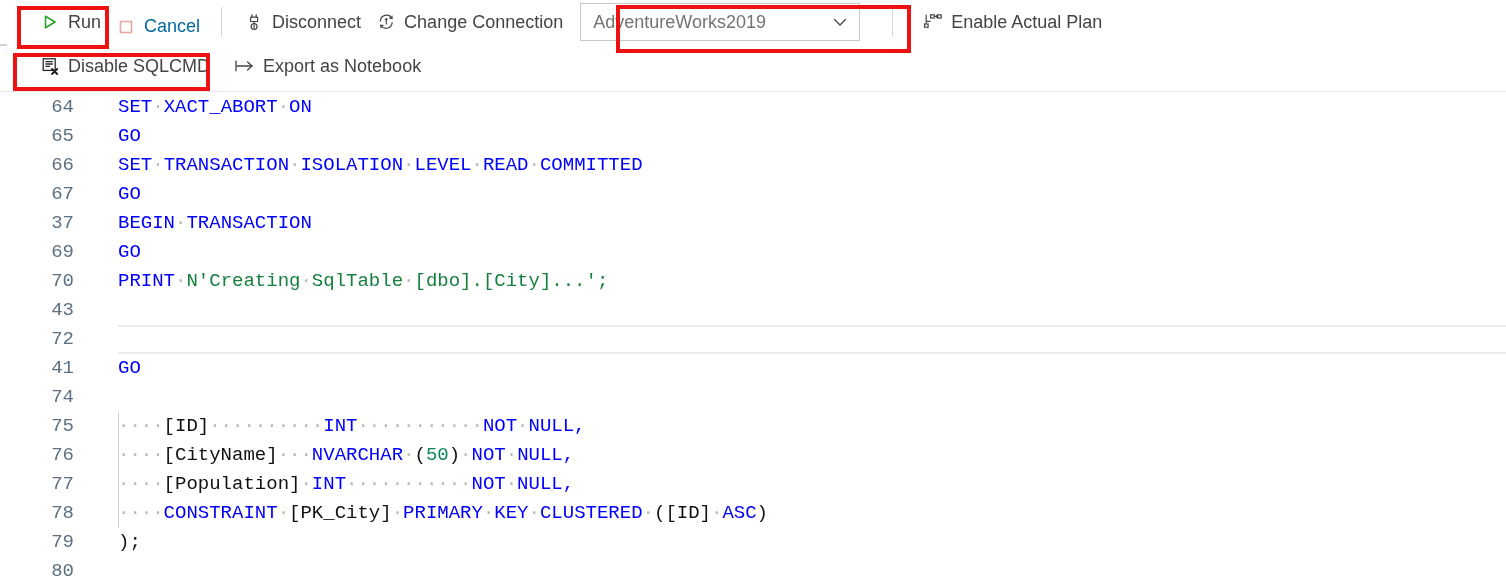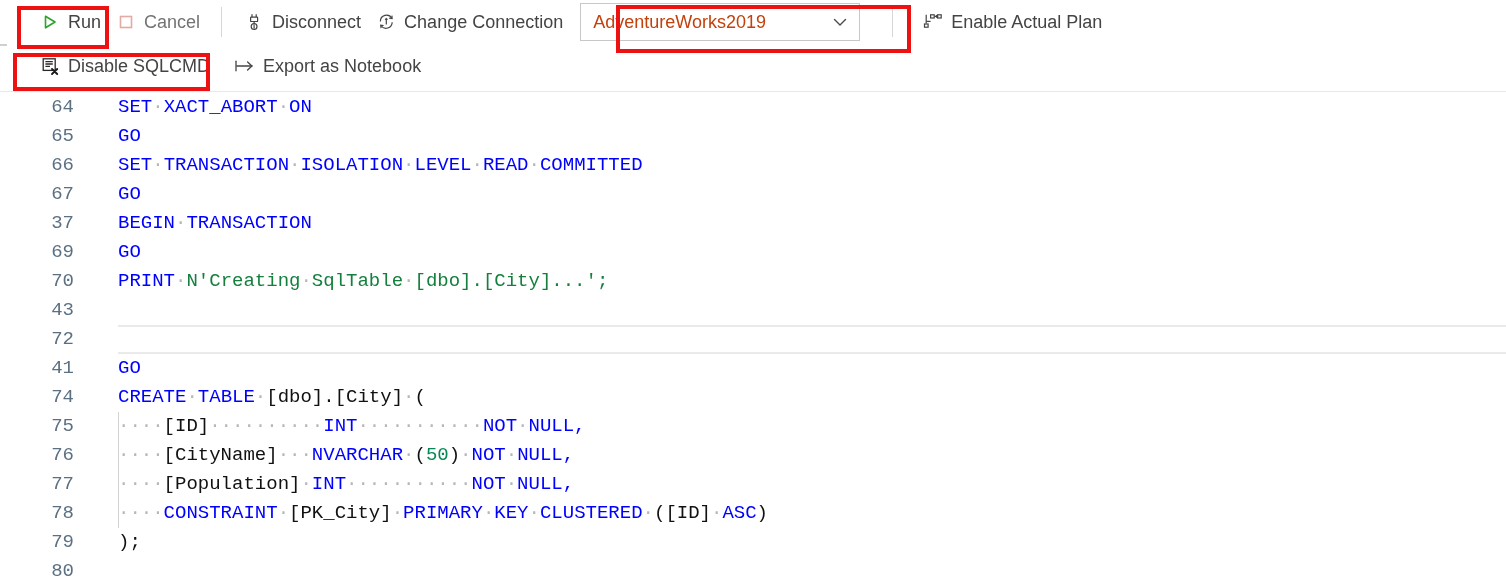--- a/index.html
+++ b/index.html
@@ -51,21 +51,21 @@
   }
   .tb-item .ic {
     display: inline-flex;
     align-items: center;
     justify-content: center;
     width: 22px;
     height: 20px;
     margin-right: 7px;
     flex: none;
   }
-  .tb-item.disabled { color: #737373; cursor: default; }
+  .tb-item.disabled { color: #0369a1; cursor: default; align-items: flex-end; }
 
   
   .hl-box {
     position: absolute;
     border: 4px solid #ee1111;
     box-sizing: border-box;
     pointer-events: none;
     background: transparent;
     z-index: 40;
   }
@@ -91,21 +91,21 @@
   .db-select {
     display: inline-flex;
     align-items: center;
     justify-content: space-between;
     width: 280px;
     height: 38px;
     border: 1px solid #c8c8c8;
     background: #ffffff;
     box-sizing: border-box;
     padding: 0 10px 0 12px;
-    color: #c2410c;
+    color: #737373;
     font-size: 18px;
     cursor: pointer;
     font-family: "Liberation Sans", sans-serif;
   }
   .chev {
     width: 18px; height: 18px;
     flex: none;
     color: #4a4a4a;
   }
 
@@ -301,21 +301,21 @@
       <div class="code-line"><span class="ln">64</span><span class="lc"><span class="kw">SET</span><span class="ws">·</span><span class="kw">XACT_ABORT</span><span class="ws">·</span><span class="kw">ON</span></span></div>
       <div class="code-line"><span class="ln">65</span><span class="lc"><span class="kw">GO</span></span></div>
       <div class="code-line"><span class="ln">66</span><span class="lc"><span class="kw">SET</span><span class="ws">·</span><span class="kw">TRANSACTION</span><span class="ws">·</span><span class="kw">ISOLATION</span><span class="ws">·</span><span class="kw">LEVEL</span><span class="ws">·</span><span class="kw">READ</span><span class="ws">·</span><span class="kw">COMMITTED</span></span></div>
       <div class="code-line"><span class="ln">67</span><span class="lc"><span class="kw">GO</span></span></div>
       <div class="code-line"><span class="ln">37</span><span class="lc"><span class="kw">BEGIN</span><span class="ws">·</span><span class="kw">TRANSACTION</span></span></div>
       <div class="code-line"><span class="ln">69</span><span class="lc"><span class="kw">GO</span></span></div>
       <div class="code-line"><span class="ln">70</span><span class="lc"><span class="kw">PRINT</span><span class="ws">·</span><span class="str">N'Creating</span><span class="ws">·</span><span class="str">SqlTable</span><span class="ws">·</span><span class="str">[dbo].[City]...';</span></span></div>
       <div class="code-line"><span class="ln">43</span><span class="lc"></span></div>
       <div class="code-line current"><div class="lc-bg"></div><span class="ln">72</span><span class="lc"></span></div>
       <div class="code-line"><span class="ln">41</span><span class="lc"><span class="kw">GO</span></span></div>
-      <div class="code-line"><span class="ln">74</span><span class="lc"><span class="kw">CREATE</span><span class="ws">·</span><span class="kw">TABLE</span><span class="ws">·</span><span class="plain">[dbo].[City]</span><span class="ws">·</span><span class="plain">(</span></span></div>
+      <div class="code-line"><span class="ln">74</span></div>
       <div class="code-line"><span class="ln">75</span><span class="lc"><span class="ws">····</span><span class="plain">[ID]</span><span class="ws">··········</span><span class="kw">INT</span><span class="ws">···········</span><span class="kw">NOT</span><span class="ws">·</span><span class="kw">NULL,</span></span></div>
       <div class="code-line"><span class="ln">76</span><span class="lc"><span class="ws">····</span><span class="plain">[CityName]</span><span class="ws">···</span><span class="kw">NVARCHAR</span><span class="ws">·</span><span class="plain">(</span><span class="num">50</span><span class="plain">)</span><span class="ws">·</span><span class="kw">NOT</span><span class="ws">·</span><span class="kw">NULL,</span></span></div>
       <div class="code-line"><span class="ln">77</span><span class="lc"><span class="ws">····</span><span class="plain">[Population]</span><span class="ws">·</span><span class="kw">INT</span><span class="ws">···········</span><span class="kw">NOT</span><span class="ws">·</span><span class="kw">NULL,</span></span></div>
       <div class="code-line"><span class="ln">78</span><span class="lc"><span class="ws">····</span><span class="kw">CONSTRAINT</span><span class="ws">·</span><span class="plain">[PK_City]</span><span class="ws">·</span><span class="kw">PRIMARY</span><span class="ws">·</span><span class="kw">KEY</span><span class="ws">·</span><span class="kw">CLUSTERED</span><span class="ws">·</span><span class="plain">(</span><span class="plain">[ID]</span><span class="ws">·</span><span class="kw">ASC</span><span class="plain">)</span></span></div>
       <div class="code-line"><span class="ln">79</span><span class="lc"><span class="plain">);</span></span></div>
       <div class="code-line"><span class="ln">80</span><span class="lc"></span></div>
     </div>
   <div class="iguide" id="indent-guide" style="top: 319px; height: 116px;"></div>
 </div>
 

